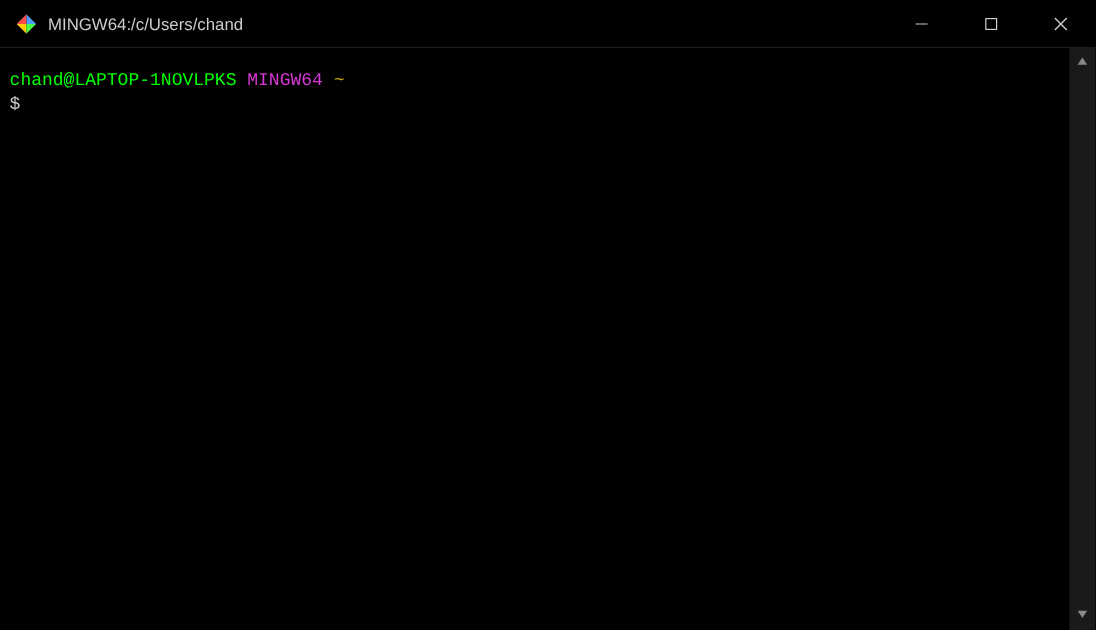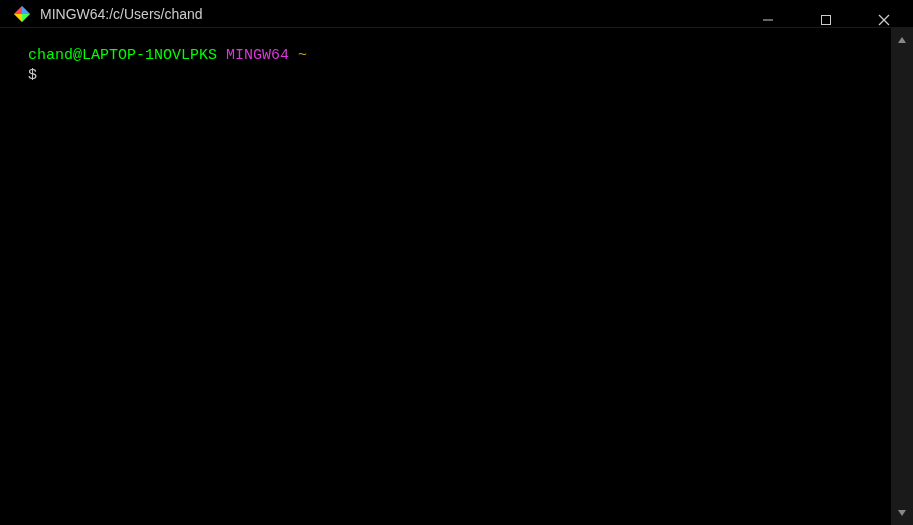--- a/index.html
+++ b/index.html
@@ -15,21 +15,21 @@
       overflow: hidden;
     }
     .window {
       width: 100%;
       height: 100%;
       background: #000;
       display: flex;
       flex-direction: column;
     }
     .titlebar {
-      height: 28px;
+      height: 40px;
       background: #000;
       display: flex;
       border-bottom: 1px solid #1a1a1a;
       gap: 48px;
     }
     .titlebar-left {
       display: flex;
       align-items: center;
       padding-left: 12px;
       gap: 8px;
@@ -57,21 +57,20 @@
       display: flex;
       align-items: center;
       justify-content: center;
       color: #ccc;
       cursor: pointer;
     }
     .terminal-body {
       flex: 1;
       display: flex;
       background: #000;
-      margin-left: 20px;
     }
     .terminal-content {
       flex: 1;
       padding: 18px 8px 8px 8px;
       font-family: 'Consolas', 'Courier New', monospace;
       font-size: 15px;
       line-height: 1.35;
       color: #ccc;
     }
     .prompt-line {

